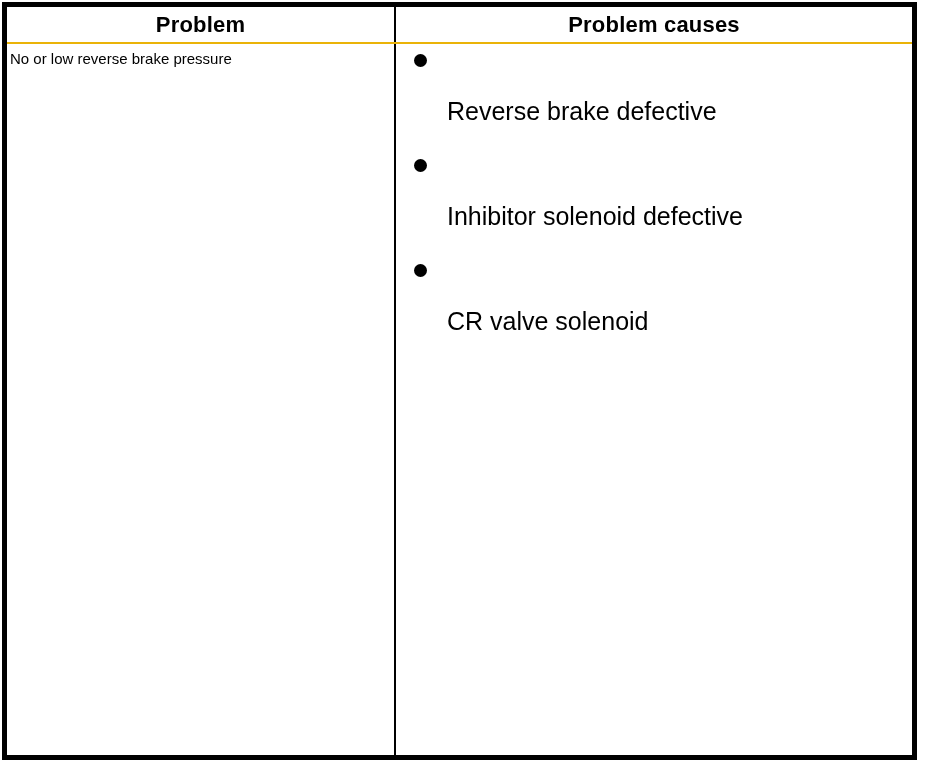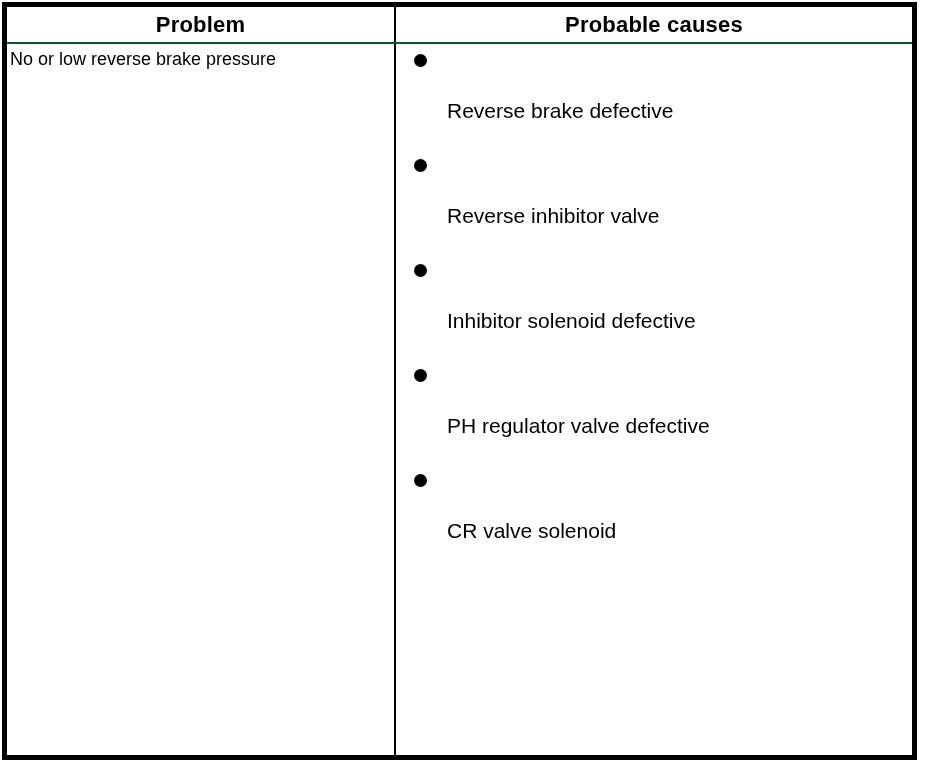--- a/index.html
+++ b/index.html
@@ -21,21 +21,21 @@
     width: 915px; height: 758px;
     border: 5px solid #000000;
     background: #ffffff;
     display: flex;
     flex-direction: column;
   }
   .header-row {
     flex: none;
     display: flex;
     height: 37px;
-    border-bottom: 2px solid #14532d;
+    border-bottom: 2px solid #eab308;
   }
   .body-row {
     flex: 1;
     display: flex;
     overflow: hidden;
   }
   .problem-col {
     flex: none;
     width: 387px;
   }
@@ -52,85 +52,77 @@
   .header-cell {
     display: flex;
     align-items: center;
     justify-content: center;
     font-weight: bold;
     font-size: 22px;
     letter-spacing: 0.2px;
   }
   .problem-cell {
     padding: 3px 2px 0 3px;
-    font-size: 18px;
+    font-size: 15px;
     line-height: 24px;
   }
   .causes-cell {
     padding-top: 0;
   }
   .cause-item {
     height: 105px;
     padding-top: 10px;
     padding-left: 18px;
   }
   .bullet {
     display: block;
     width: 13px; height: 13px;
     border-radius: 50%;
     background: #000000;
   }
   .cause-text {
     margin-top: 32px;
     margin-left: 33px;
-    font-size: 21px;
+    font-size: 25px;
     line-height: 24px;
     white-space: nowrap;
   }
 </style>
 </head>
 <body>
 
 <div class="canvas">
   <div class="trouble-table">
 
     <div class="header-row">
       <div class="problem-col header-cell">Problem</div>
       <div class="vdiv"></div>
-      <div class="causes-col header-cell">Probable causes</div>
+      <div class="causes-col header-cell">Problem causes</div>
     </div>
 
     <div class="body-row">
       <div class="problem-col problem-cell">
         <span>No or low reverse brake pressure</span>
       </div>
       <div class="vdiv"></div>
       <div class="causes-col causes-cell">
 
         <div class="cause-item">
           <span class="bullet"></span>
           <div class="cause-text">Reverse brake defective</div>
         </div>
 
-        <div class="cause-item">
-          <span class="bullet"></span>
-          <div class="cause-text">Reverse inhibitor valve</div>
-        </div>
 
 
         <div class="cause-item">
           <span class="bullet"></span>
           <div class="cause-text">Inhibitor solenoid defective</div>
         </div>
 
 
-        <div class="cause-item">
-          <span class="bullet"></span>
-          <div class="cause-text">PH regulator valve defective</div>
-        </div>
 
         <div class="cause-item">
           <span class="bullet"></span>
           <div class="cause-text">CR valve solenoid</div>
         </div>
 
       </div>
     </div>
 
   </div>

